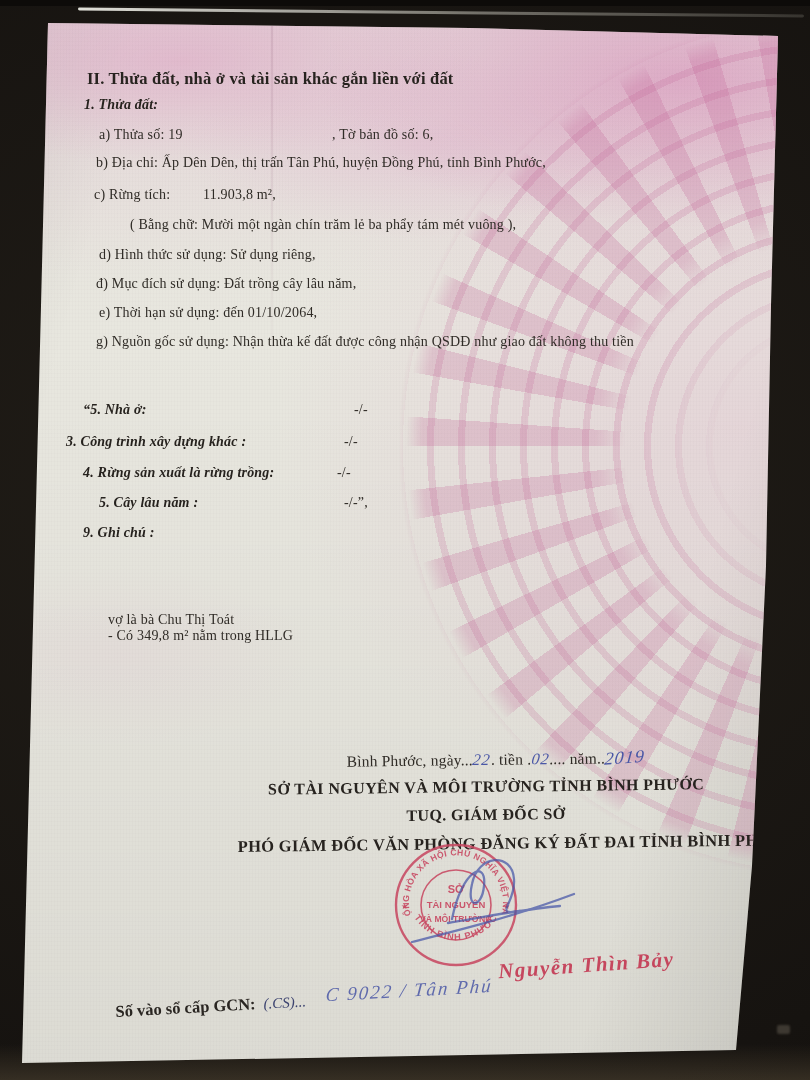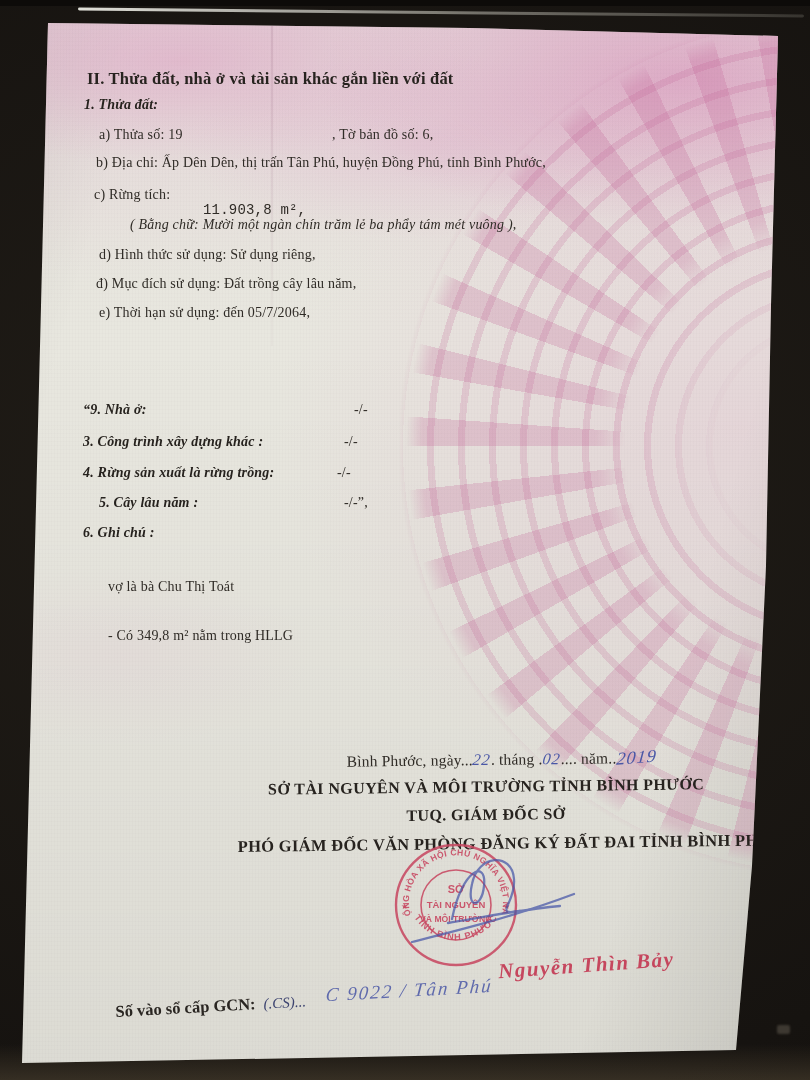--- a/index.html
+++ b/index.html
@@ -54,21 +54,21 @@
   .drum-spokes{
     background:repeating-conic-gradient(rgba(196,100,152,.24) 0deg 4deg, transparent 4deg 10deg);
     -webkit-mask:radial-gradient(circle, transparent 0 205px, #000 235px 408px, transparent 424px);
             mask:radial-gradient(circle, transparent 0 205px, #000 235px 408px, transparent 424px);
   }
   .fold{position:absolute; left:271px; top:20px; width:2px; height:320px;
     background:linear-gradient(180deg, rgba(130,85,110,.16), rgba(130,85,110,.03)); pointer-events:none;}
   .ln{position:absolute; white-space:nowrap; color:#2f2b26; font-size:14px; letter-spacing:.2px;}
   .b{font-weight:bold; color:#27231f;}
   .bi{font-weight:bold; font-style:italic; color:#26221e;}
-  .i{font-style:italic;text-align:right;}
+  .i{text-align:right;}
   .sig-block{position:absolute; left:0; top:0; width:810px; height:260px; transform:rotate(-.7deg); transform-origin:480px 780px;}
   .hand{font-style:italic; color:#4a57a6; display:inline-block; transform:skewX(-8deg);}
   .stamp-svg,.sign-svg{position:absolute;}
   .signer{
     position:absolute; left:498px; top:947px; font-size:21px; font-weight:bold; font-style:italic;
     color:#c43a54; letter-spacing:1.5px; transform:rotate(-4deg); opacity:.92;
   }
   .book-line{position:absolute; left:116px; top:994px; transform:rotate(-3.2deg); transform-origin:0 100%;}
   .book-line .lbl{font-weight:bold; font-size:16.5px; color:#2a2622;}
   .book-line .dots{font-size:15px; color:#3d4470; font-style:italic; margin-left:4px;}
@@ -92,42 +92,43 @@
     <div class="tex"></div>
     <div class="fold"></div>
 
     <div class="ln b" style="left:87px; top:63px;  font-size:16.5px;">II. Thửa đất, nhà ở và tài sản khác gắn liền với đất</div>
     <div class="ln bi" style="left:84px; top:91px;">1. Thửa đất:</div>
 
     <div class="ln" style="left:99px;  top:121px;">a) Thửa số: 19</div>
     <div class="ln" style="left:332px; top:121px;">, Tờ bản đồ số: 6,</div>
     <div class="ln" style="left:96px;  top:149px;">b) Địa chỉ: Ấp Dên Dên,  thị trấn Tân Phú, huyện Đồng Phú, tỉnh Bình Phước,</div>
     <div class="ln" style="left:94px;  top:181px;">c) Rừng tích:</div>
-    <div class="ln" style="left:203px; top:196px;font-family:Liberation Mono, monospace;">11.903,8 m²,</div>
+    <div class="ln" style="left:203px; top:181px;">11.903,8 m²,</div>
     <div class="ln i" style="left:130px; top:211px;">( Bằng chữ: Mười một ngàn chín trăm lẻ ba phẩy tám mét vuông ),</div>
     <div class="ln" style="left:96px;  top:270px;">đ) Mục đích sử dụng: Đất trồng cây lâu năm,</div>
     <div class="ln" style="left:99px;  top:241px;">d) Hình thức sử dụng: Sử dụng riêng,</div>
-    <div class="ln" style="left:99px;  top:299px;">e) Thời hạn sử dụng:  đến 05/7/2064,</div>
+    <div class="ln" style="left:99px;  top:299px;">e) Thời hạn sử dụng:  đến 01/10/2064,</div>
+    <div class="ln" style="left:96px;  top:328px;">g) Nguồn gốc sử dụng: Nhận thừa kế đất được công nhận QSDĐ như giao đất không thu tiền</div>
 
-    <div class="ln bi" style="left:83px;  top:396px;">“9. Nhà ở:</div>
+    <div class="ln bi" style="left:83px;  top:396px;">“5. Nhà ở:</div>
     <div class="ln" style="left:354px; top:396px;">-/-</div>
-    <div class="ln bi" style="left:83px;  top:428px;font-style:italic;">3. Công trình xây dựng khác :</div>
+    <div class="ln bi" style="left:66px;  top:428px;font-style:italic;">3. Công trình xây dựng khác :</div>
     <div class="ln" style="left:344px; top:428px;">-/-</div>
     <div class="ln bi" style="left:83px;  top:459px;">4. Rừng sản xuất là rừng trồng:</div>
     <div class="ln" style="left:337px; top:459px;">-/-</div>
     <div class="ln bi" style="left:99px;  top:489px;">5. Cây lâu năm :</div>
     <div class="ln" style="left:344px; top:489px;">-/-”,</div>
-    <div class="ln bi" style="left:83px;  top:519px;">6. Ghi chú :</div>
+    <div class="ln bi" style="left:83px;  top:519px;">9. Ghi chú :</div>
 
-    <div class="ln" style="left:108px; top:573px;">vợ là bà Chu Thị Toát</div>
+    <div class="ln" style="left:108px; top:606px;">vợ là bà Chu Thị Toát</div>
     <div class="ln" style="left:108px; top:622px;">- Có 349,8 m² nằm trong HLLG</div>
 
     <div class="sig-block">
       <div class="ln date-ln" style="left:347px; top:743px;">
-        <span>Bình Phước, ngày...</span><span class="hand">22</span><span>. tháng .</span><span class="hand">02</span><span>.... năm..</span><span class="hand yr">2019</span>
+        <span>Bình Phước, ngày...</span><span class="hand">22</span><span>. tiền .</span><span class="hand">02</span><span>.... năm..</span><span class="hand yr">2019</span>
       </div>
       <div class="ln b" style="left:268px; top:772px; font-size:16px; letter-spacing:.4px;">SỞ TÀI NGUYÊN VÀ MÔI TRƯỜNG TỈNH BÌNH PHƯỚC</div>
       <div class="ln b" style="left:406px; top:800px; font-size:16px; letter-spacing:.4px;">TUQ. GIÁM ĐỐC SỞ</div>
       <div class="ln b" style="left:237px; top:828px; font-size:16.5px; letter-spacing:.3px;">PHÓ GIÁM ĐỐC VĂN PHÒNG ĐĂNG KÝ ĐẤT ĐAI TỈNH BÌNH PHƯỚC</div>
     </div>
 
     <svg class="stamp-svg" style="left:381px; top:824px;" width="150" height="150" viewBox="0 0 150 150">
       <g fill="none" stroke="#c84a63" opacity="0.88">
         <circle cx="75" cy="75" r="60" stroke-width="2.4"></circle>
         <circle cx="75" cy="75" r="35" stroke-width="1.6"></circle>

